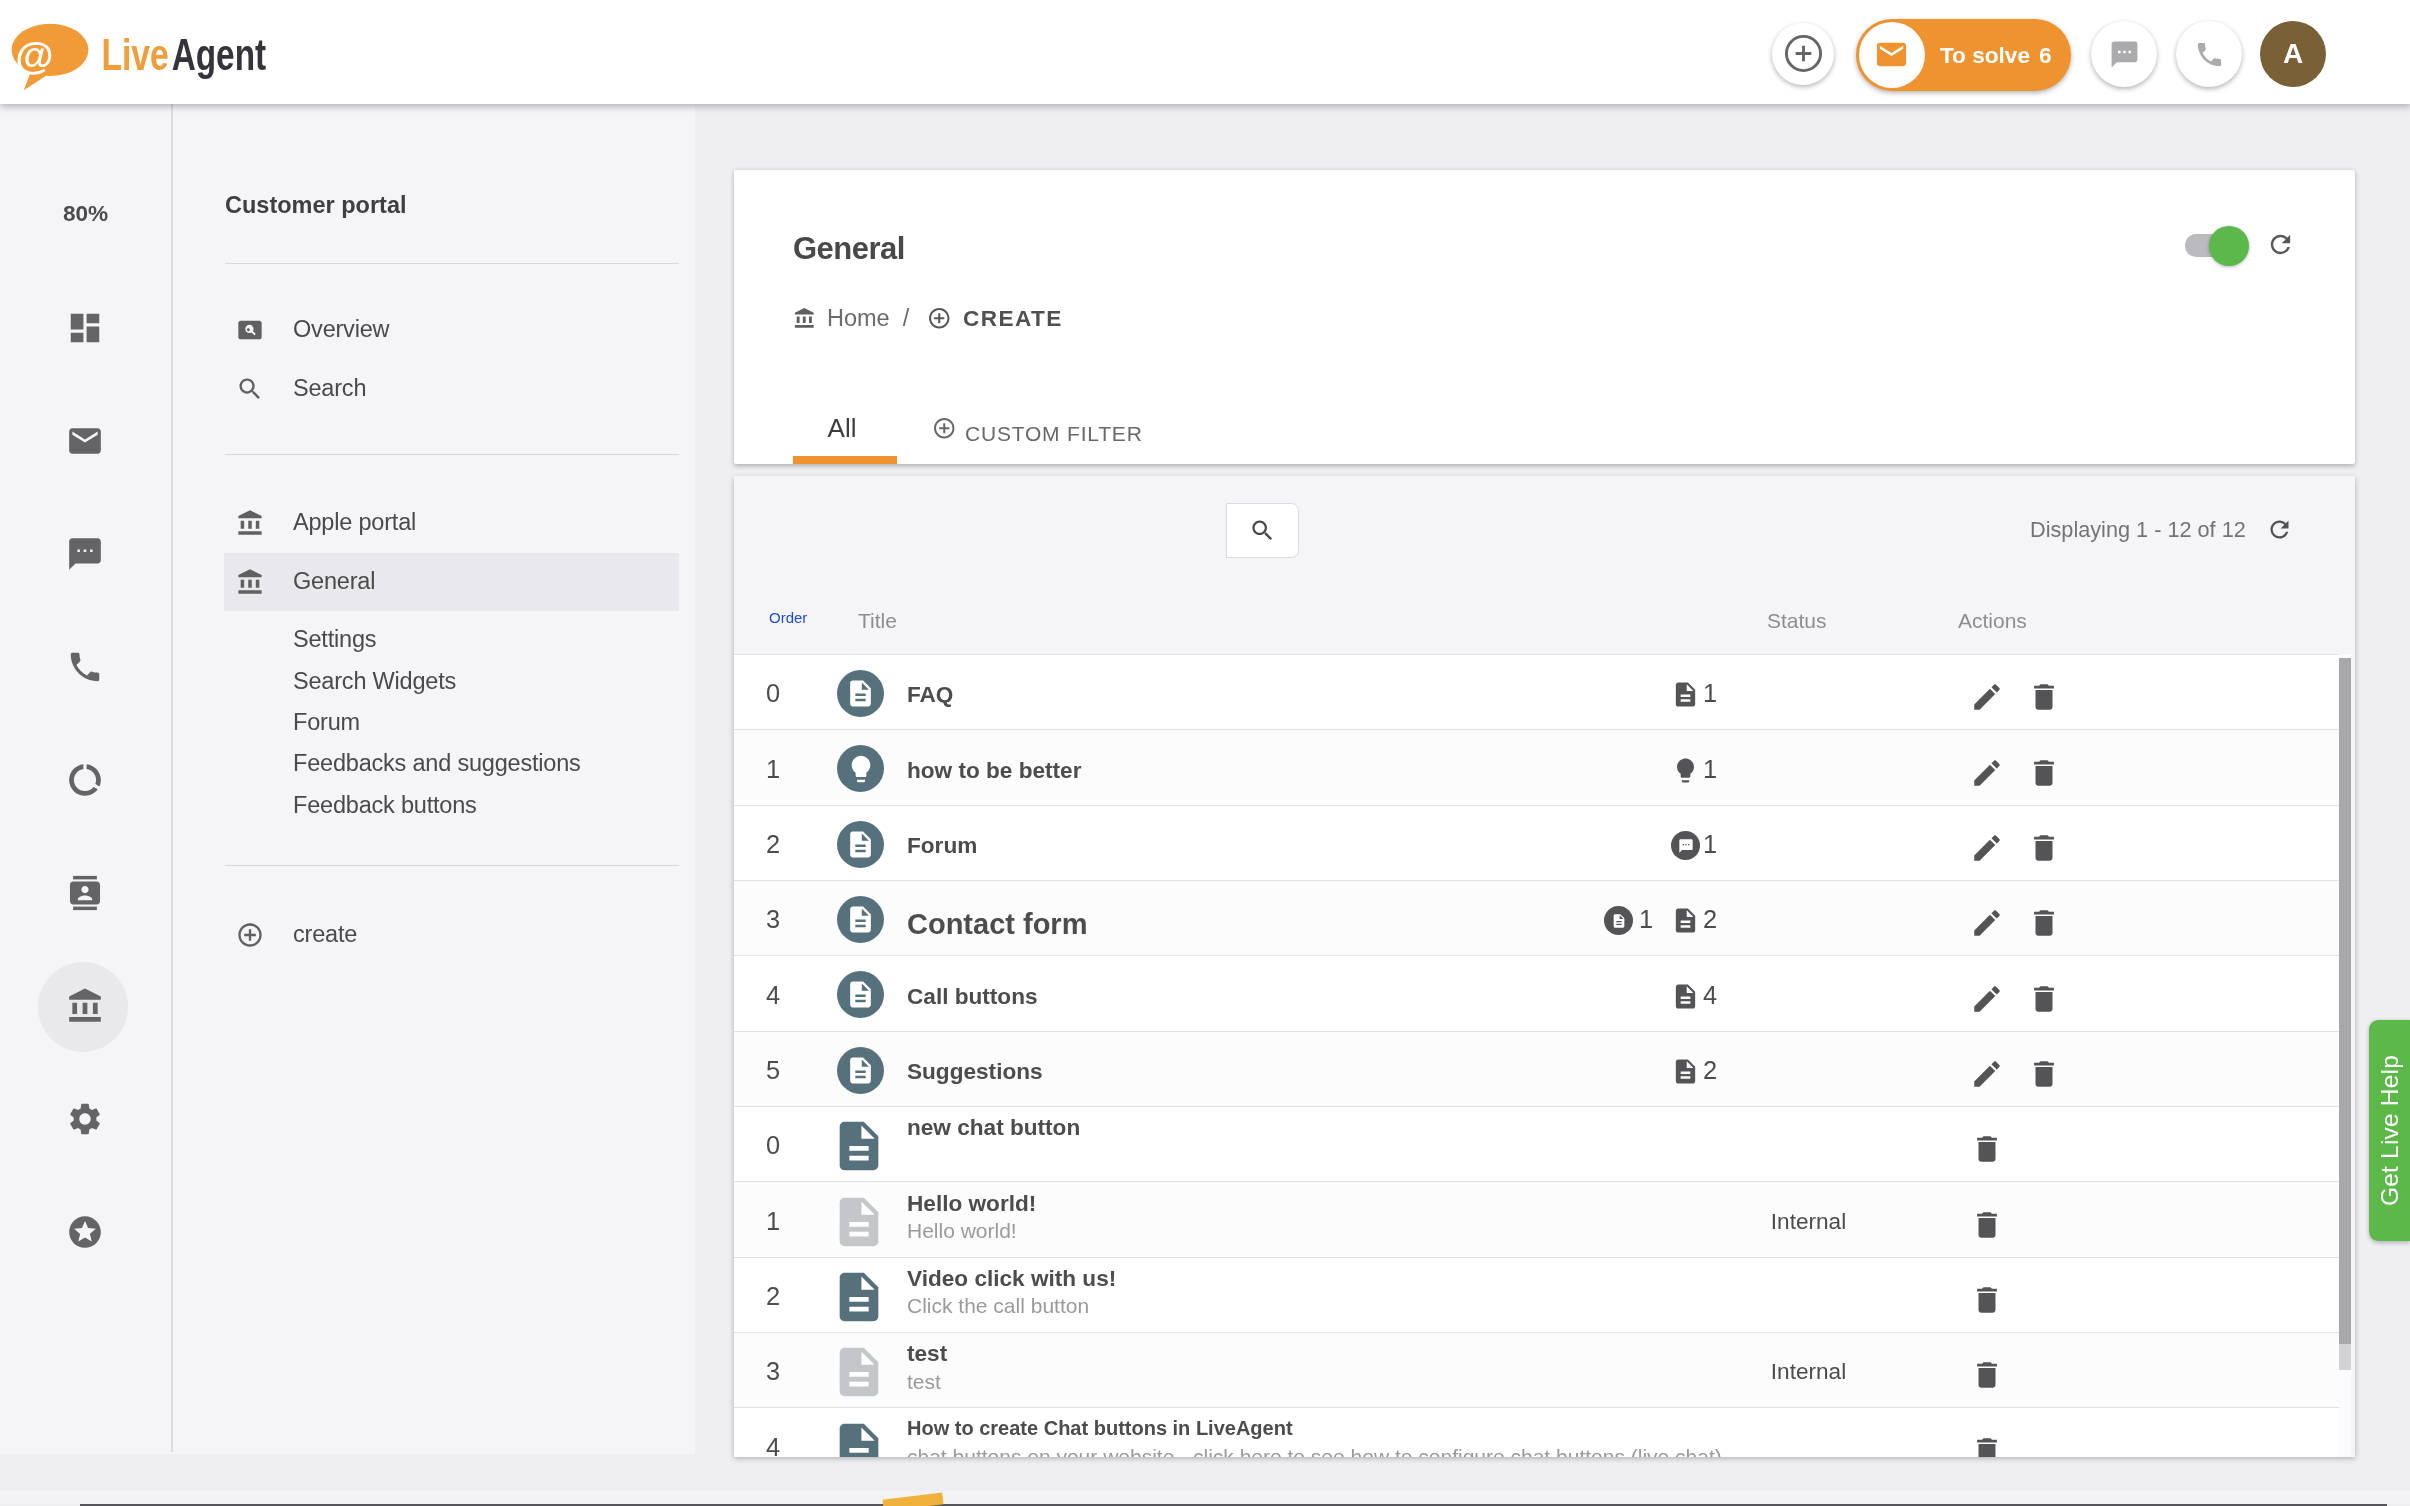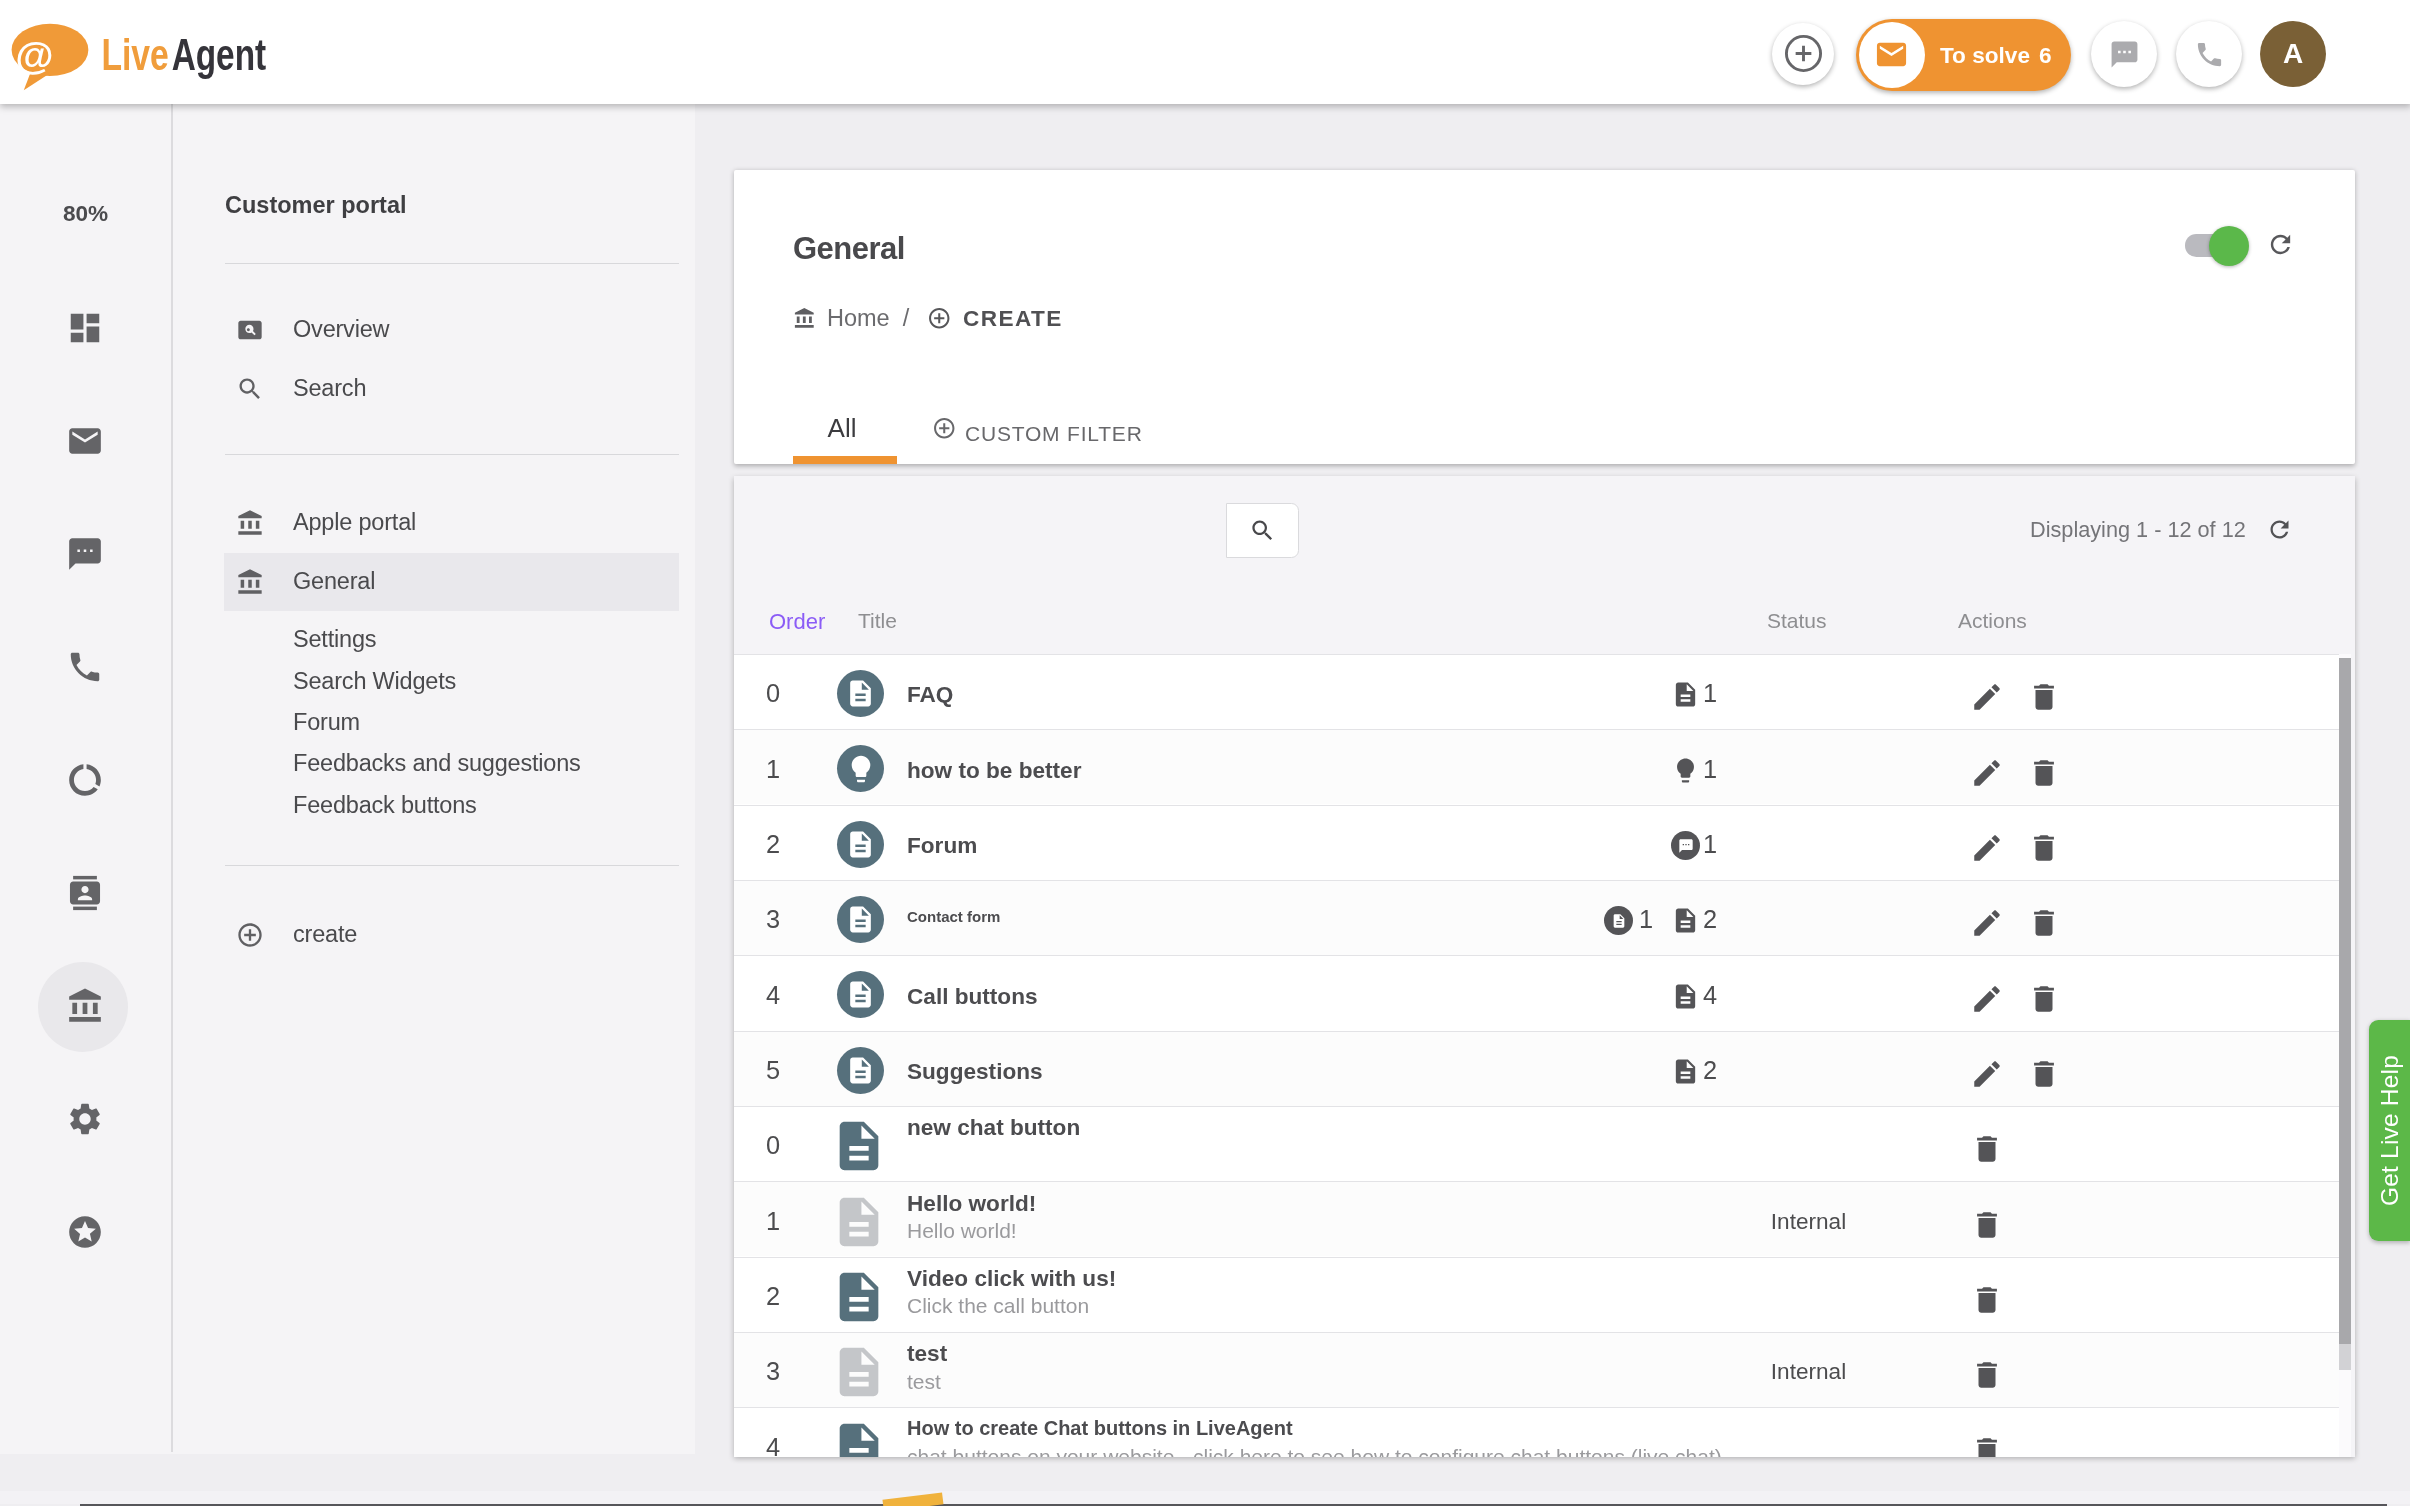--- a/index.html
+++ b/index.html
@@ -211,21 +211,21 @@
   <div class="abs flexc" style="left:492px;top:27px;width:73px;height:55px;background:#fff;border:0.9px solid #dadadd;border-radius:0 7.5px 7.5px 0;">
     <svg width="27" height="27" viewBox="0 0 24 24">
         <use href="#i-search" fill="#48484b"></use>
       </svg>
   </div>
   <div class="abs txt" style="left:1296px;top:41px;width:220px;font-size:21.7px;color:#747478;">Displaying 1 - 12 of 12</div>
   <svg class="abs" style="left:1532px;top:40px;" width="27" height="27" viewBox="0 0 24 24">
       <use href="#i-refresh" fill="#525255"></use>
     </svg>
 
-  <div class="abs txt" style="left:35px;top:133px;font-size:22px;color:#8b5cf6;">Order</div>
+  <div class="abs txt" style="left:35px;top:133px;font-size:15px;color:#1d4ed8;">Order</div>
   <div class="abs txt" style="left:96px;top:133px;font-size:21px;color:#8e8e91;margin-left:28px;">Title</div>
   <div class="abs txt" style="left:1033px;top:133px;font-size:21px;color:#8e8e91;">Status</div>
   <div class="abs txt" style="left:1224px;top:133px;font-size:21px;color:#8e8e91;">Actions</div>
 
   <div class="abs" style="left:0;top:178px;width:1605px;height:803px;background:#fff;"></div>
   <div class="abs" style="left:0;top:254px;width:1605px;height:74px;background:rgba(120,120,135,.022);"></div>
   <div class="abs" style="left:0;top:405px;width:1605px;height:74px;background:rgba(120,120,135,.022);"></div>
   <div class="abs" style="left:0;top:556px;width:1605px;height:74px;background:rgba(120,120,135,.022);"></div>
   <div class="abs" style="left:0;top:706px;width:1605px;height:74px;background:rgba(120,120,135,.022);"></div>
   <div class="abs" style="left:0;top:857px;width:1605px;height:74px;background:rgba(120,120,135,.022);"></div>
@@ -285,21 +285,21 @@
   <svg class="abs" style="left:1293px;top:355px;" width="34" height="34" viewBox="0 0 24 24">
       <use href="#i-trash" fill="#545457"></use>
     </svg>
   <div class="abs" style="left:0;top:404px;width:1605px;height:0.9px;background:#e3e3e6;"></div>
   <div class="abs txt" style="left:20px;top:429px;width:38px;text-align:center;font-size:25.4px;color:#4c4c4e;">3</div>
   <div class="abs flexc circ" style="left:103px;top:420px;width:47px;height:47px;background:#56707c;">
       <svg width="31" height="31" viewBox="0 0 24 24">
         <use href="#i-desc" fill="#fff"></use>
       </svg>
     </div>
-  <div class="abs txt" style="left:173px;top:432px;font-size:15px;font-weight:bold;color:#4c4c4f;">Contact form</div>
+  <div class="abs txt" style="left:173px;top:432px;font-size:29px;font-weight:bold;color:#4c4c4f;">Contact form</div>
   <svg class="abs" style="left:937px;top:430px;" width="29" height="29" viewBox="0 0 24 24">
       <use href="#i-desc" fill="#545457"></use>
     </svg>
   <div class="abs txt" style="left:969px;top:429px;font-size:25.4px;color:#4c4c4e;">2</div>
   <div class="abs flexc circ" style="left:870px;top:430px;width:29px;height:29px;background:#545457;">
       <svg width="16" height="16" viewBox="0 0 24 24">
         <use href="#i-desc" fill="#fff"></use>
       </svg>
     </div>
   <div class="abs txt" style="left:905px;top:429px;font-size:25.4px;color:#4c4c4e;">1</div>

